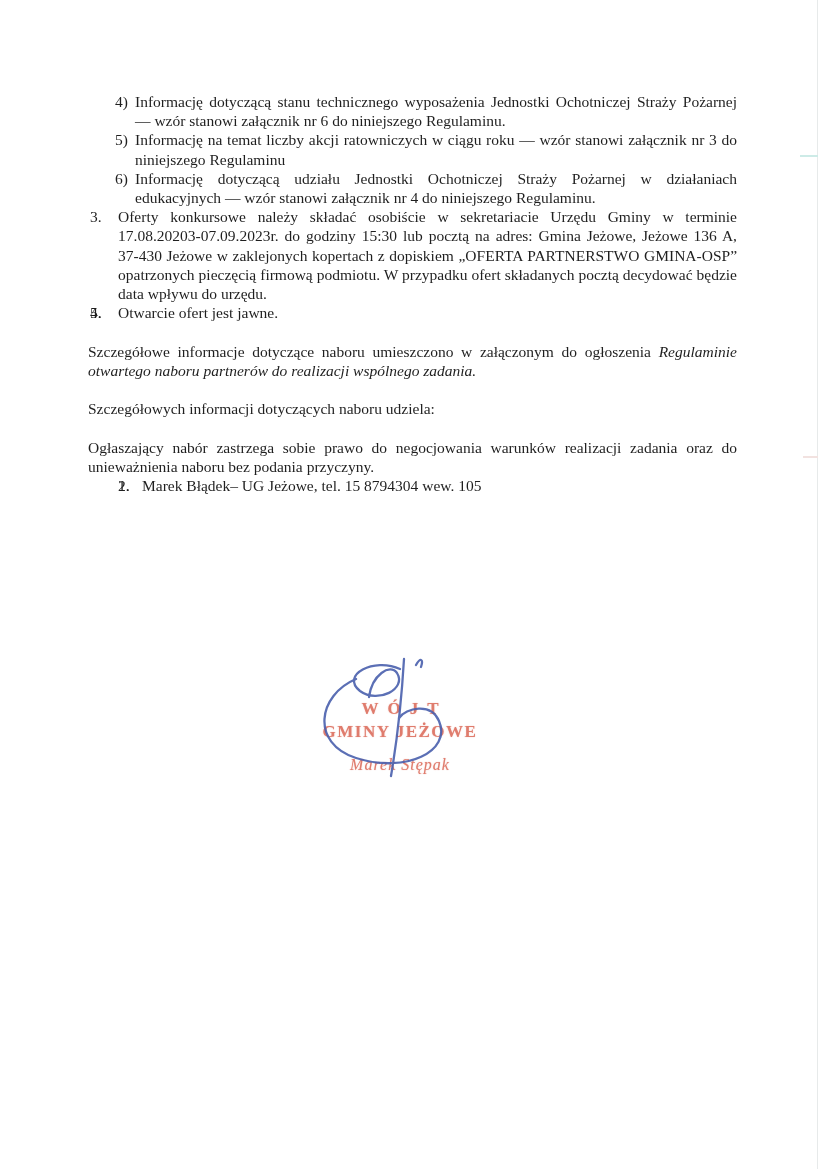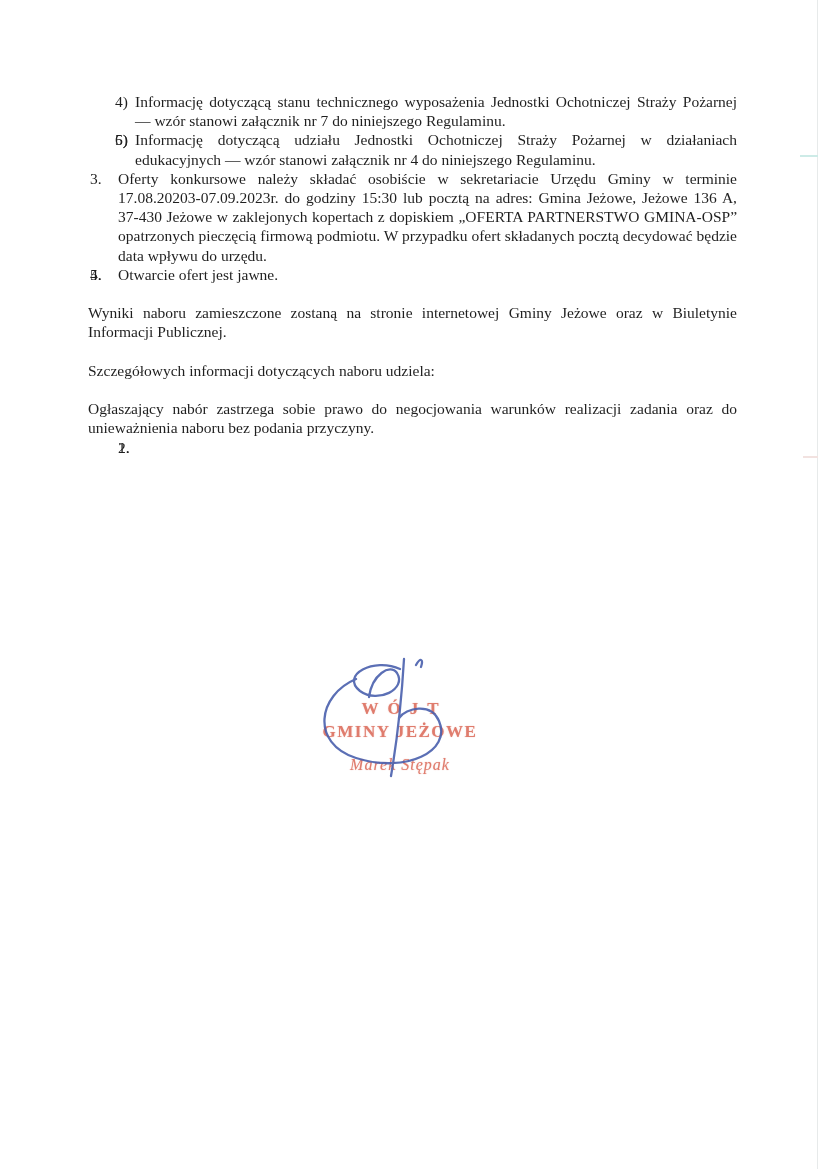--- a/index.html
+++ b/index.html
@@ -50,55 +50,59 @@
 <div class="page">
 
   <div class="scan-edge"></div>
   <div class="scan-tick-1"></div>
   <div class="scan-tick-2"></div>
 
   <div class="content">
 
     <div class="li l2">
       <span class="marker">4)</span>
-      <span>Informację dotyczącą stanu technicznego wyposażenia Jednostki Ochotniczej Straży Pożarnej — wzór stanowi załącznik nr 7 do niniejszego Regulaminu.</span>
+      <span>Informację dotyczącą stanu technicznego wyposażenia Jednostki Ochotniczej Straży Pożarnej — wzór stanowi załącznik nr 6 do niniejszego Regulaminu.</span>
     </div>
     <div class="li l2">
       <span class="marker">5)</span>
+      <span>Informację na temat liczby akcji ratowniczych w ciągu roku — wzór stanowi załącznik nr 3 do niniejszego Regulaminu</span>
     </div>
     <div class="li l2">
       <span class="marker">6)</span>
       <span>Informację dotyczącą udziału Jednostki Ochotniczej Straży Pożarnej w działaniach edukacyjnych — wzór stanowi załącznik nr 4 do niniejszego Regulaminu.</span>
     </div>
 
     <div class="li l1">
       <span class="marker">3.</span>
       <span>Oferty konkursowe należy składać osobiście w sekretariacie Urzędu Gminy w terminie </span><b>17.08.20203-07.09.2023r</b><span>. do godziny 15:30  lub pocztą na adres: Gmina Jeżowe, Jeżowe 136 A, 37-430 Jeżowe w zaklejonych kopertach z dopiskiem </span><b>„OFERTA PARTNERSTWO GMINA-OSP”</b><span> opatrzonych pieczęcią firmową podmiotu. W przypadku ofert składanych pocztą decydować będzie data wpływu do urzędu.</span>
     </div>
 
     <div class="li l1">
       <span class="marker">4.</span>
     </div>
     <div class="li l1">
       <span class="marker">5.</span>
       <span>Otwarcie ofert jest jawne.</span>
     </div>
 
+    <p class="para">
+      <span>Szczegółowe informacje dotyczące naboru umieszczono w załączonym do ogłoszenia </span><i>Regulaminie otwartego naboru partnerów do realizacji wspólnego zadania.</i>
+    </p>
 
-    <p class="para">Wyniki naboru zamieszczone zostaną na stronie internetowej Gminy Jeżowe oraz w Biuletynie Informacji Publicznej.</p>
 
     <p class="para">Szczegółowych informacji dotyczących naboru udziela:</p>
 
     <p class="para">Ogłaszający nabór zastrzega sobie prawo do negocjowania warunków realizacji zadania oraz do unieważnienia naboru bez podania przyczyny.</p>
 
     <div class="li contact">
       <span class="marker">1.</span>
     </div>
     <div class="li contact">
       <span class="marker">2.</span>
+      <span>Marek Błądek– UG Jeżowe, tel. 15 8794304 wew. 105</span>
     </div>
 
   </div>
 
   <div class="stamp">
     <div class="stamp-line1">WÓJT</div>
     <div class="stamp-line2">GMINY JEŻOWE</div>
     <div class="stamp-name">Marek Stępak</div>
   </div>
 

